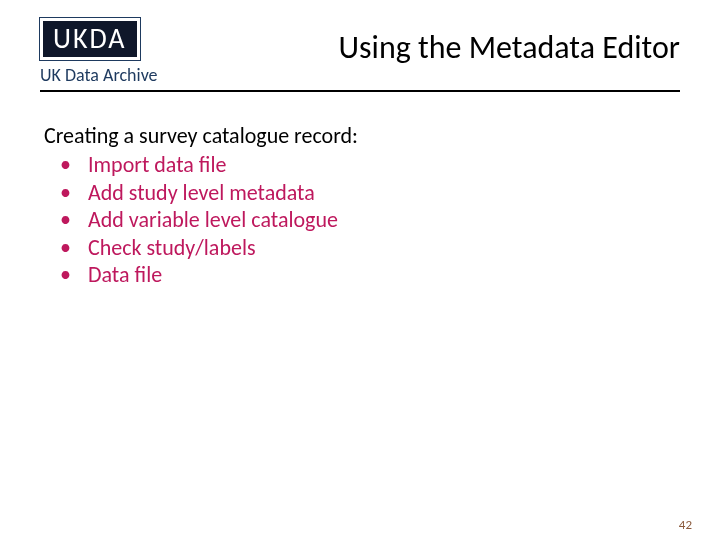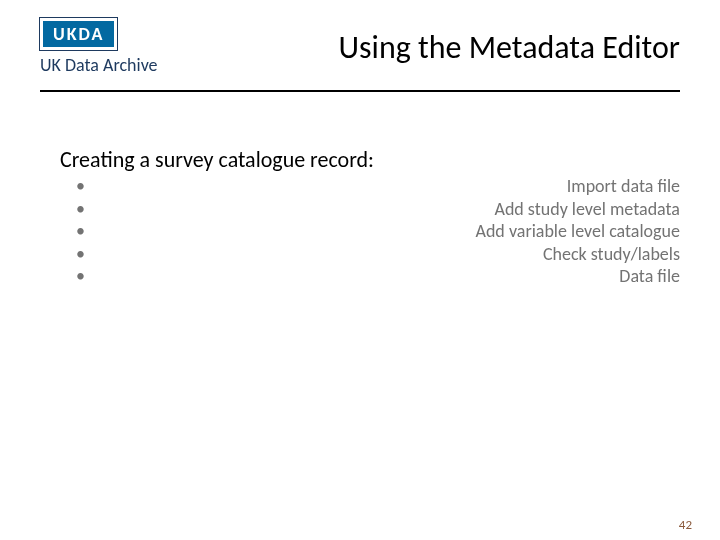--- a/index.html
+++ b/index.html
@@ -16,24 +16,24 @@
       align-items: center;
       padding: 18px 40px 8px 40px;
     }
     .logo {
       width: 150px;
       height: 58px;
       display: flex;
       flex-direction: column;
     }
     .logo-box {
-      background: #0369a1;
+      background: #0f172a;
       color: #ffffff;
-      font-weight: bold;
-      font-size: 18px;
+      font-weight: normal;
+      font-size: 28px;
       padding: 4px 10px;
       letter-spacing: 2px;
       border: 3px solid #ffffff;
       box-shadow: 0 0 0 1px #1e3a5f;
       display: inline-block;
       width: fit-content;
       line-height: 1;
     }
     .logo-subtitle {
       color: #1e3a5f;
@@ -48,39 +48,37 @@
       color: #000000;
       font-weight: 400;
       padding-left: 10px;
     }
     .divider {
       border: none;
       border-top: 2px solid #000000;
       margin: 6px 40px 0 40px;
     }
     .content {
-      padding: 30px 40px 0 60px;
-      margin-top: 24px;
+      padding: 30px 40px 0 44px;
     }
     .intro {
       font-size: 22px;
       color: #000000;
       margin-bottom: 2px;
     }
     .bullet-list {
       list-style: none;
       padding-left: 0;
     }
     .bullet-list li {
-      font-size: 18px;
-      color: #737373;
+      font-size: 22px;
+      color: #be185d;
       line-height: 1.25;
       padding-left: 44px;
       position: relative;
-      text-align: right;
     }
     .bullet-list li::before {
       content: "•";
       position: absolute;
       left: 16px;
       top: 0;
     }
     .page-number {
       position: absolute;
       bottom: 8px;

